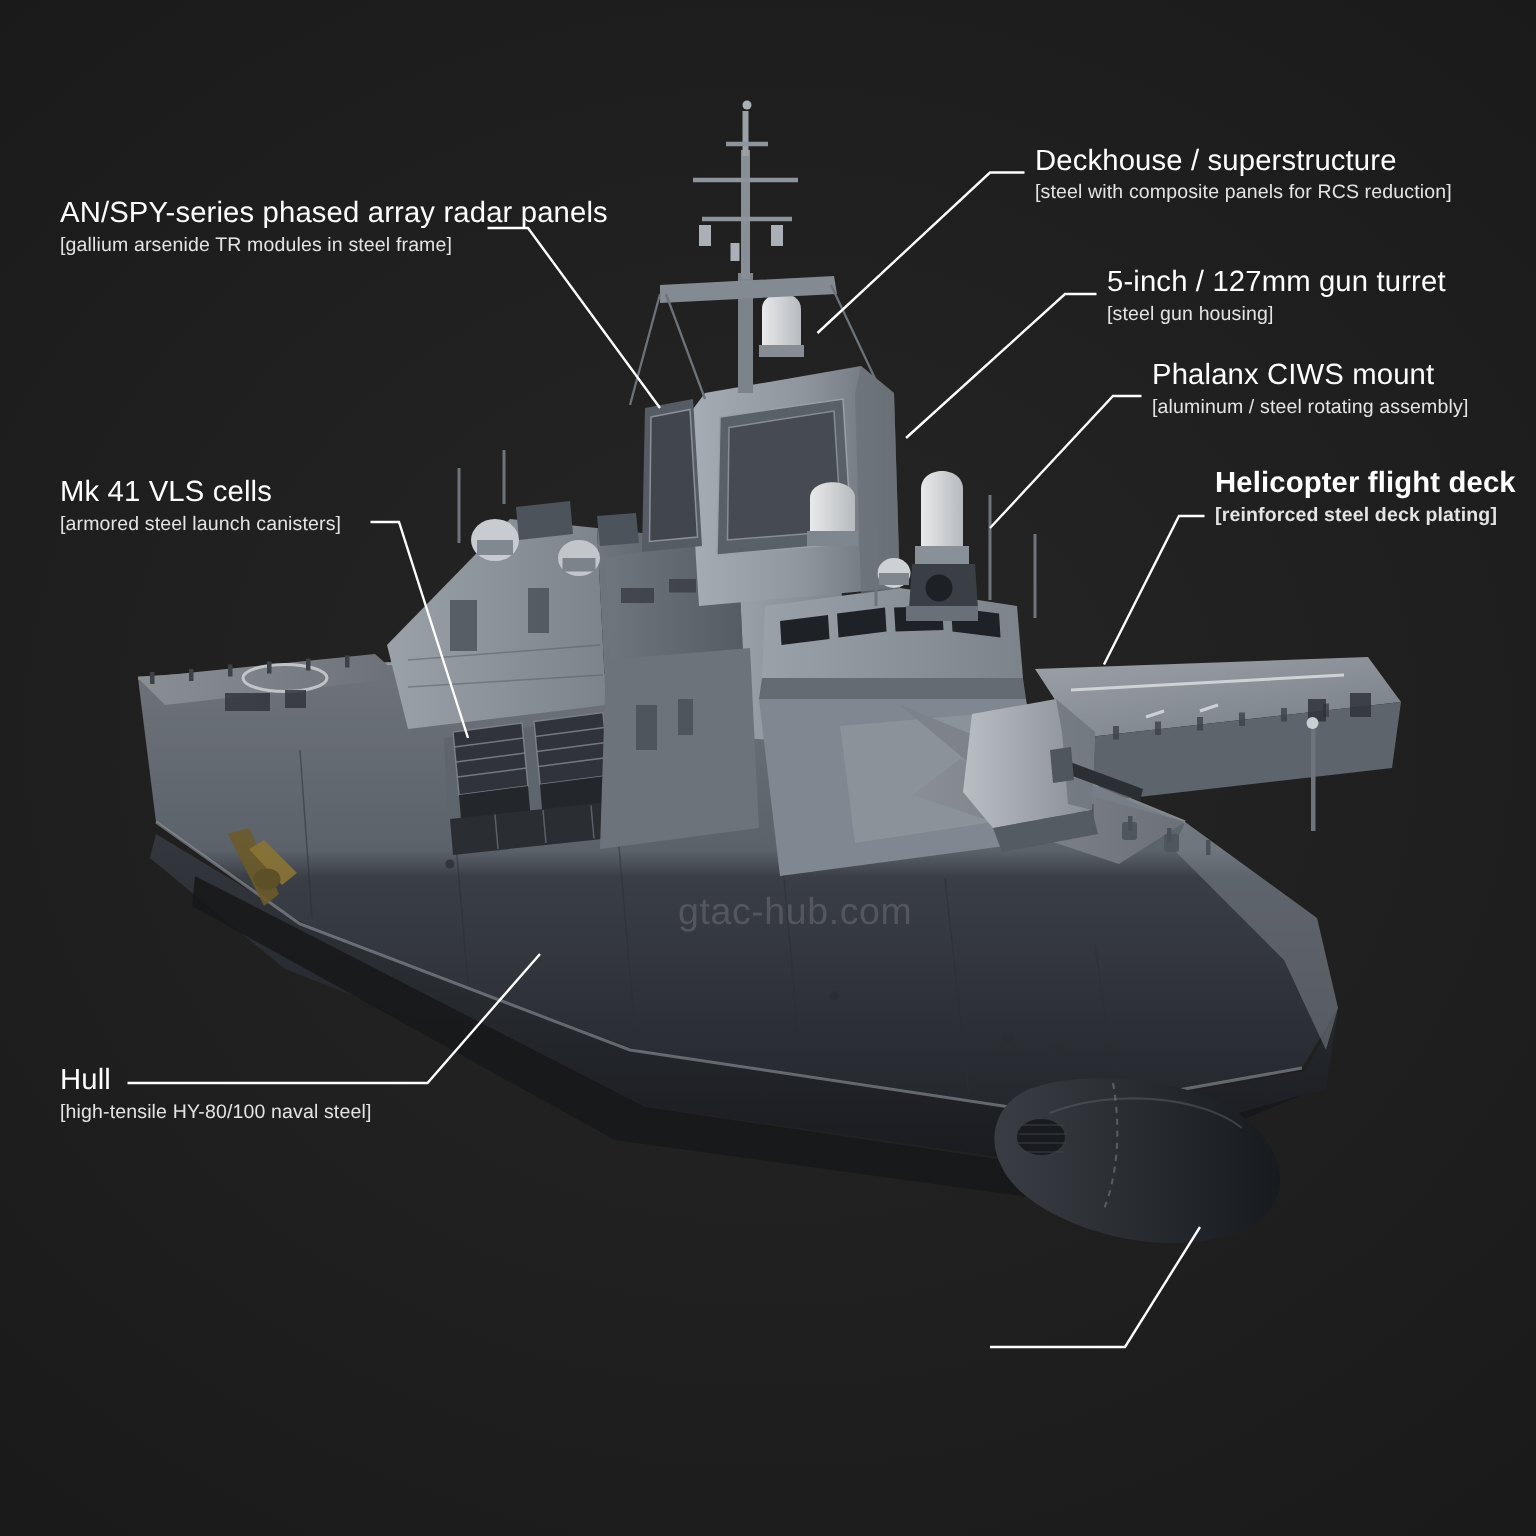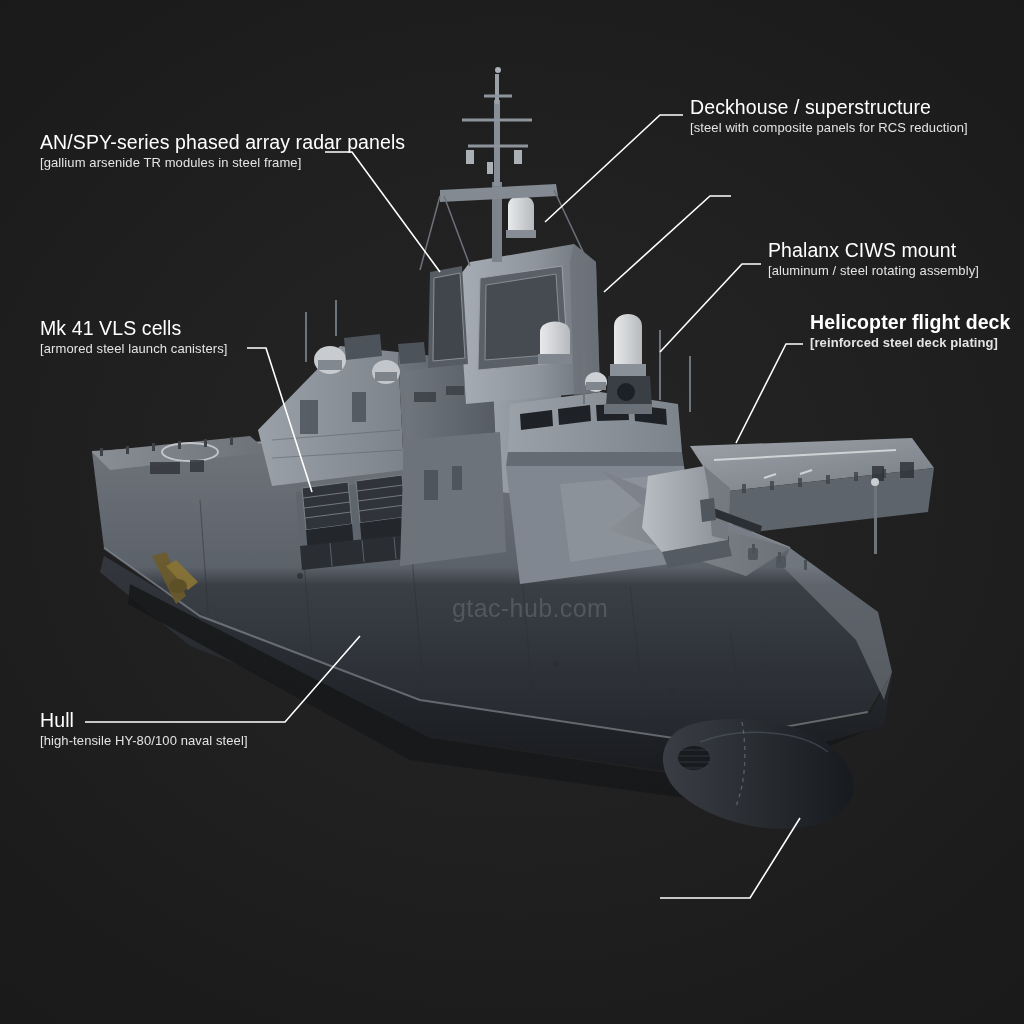--- a/index.html
+++ b/index.html
@@ -380,20 +380,24 @@
   <div class="callout" style="left:40px;top:131px;">
     <div class="ttl">AN/SPY-series phased array radar panels</div>
     <div class="sub">[gallium arsenide TR modules in steel frame]</div>
   </div>
 
   <div class="callout r" style="left:690px;top:96px;">
     <div class="ttl">Deckhouse / superstructure</div>
     <div class="sub">[steel with composite panels for RCS reduction]</div>
   </div>
 
+  <div class="callout r" style="left:738px;top:177px;">
+    <div class="ttl">5-inch / 127mm gun turret</div>
+    <div class="sub">[steel gun housing]</div>
+  </div>
 
   <div class="callout r" style="left:768px;top:239px;">
     <div class="ttl">Phalanx CIWS mount</div>
     <div class="sub">[aluminum / steel rotating assembly]</div>
   </div>
 
   <div class="callout r" style="left:810px;top:311px;font-weight:bold;">
     <div class="ttl">Helicopter flight deck</div>
     <div class="sub">[reinforced steel deck plating]</div>
   </div>

